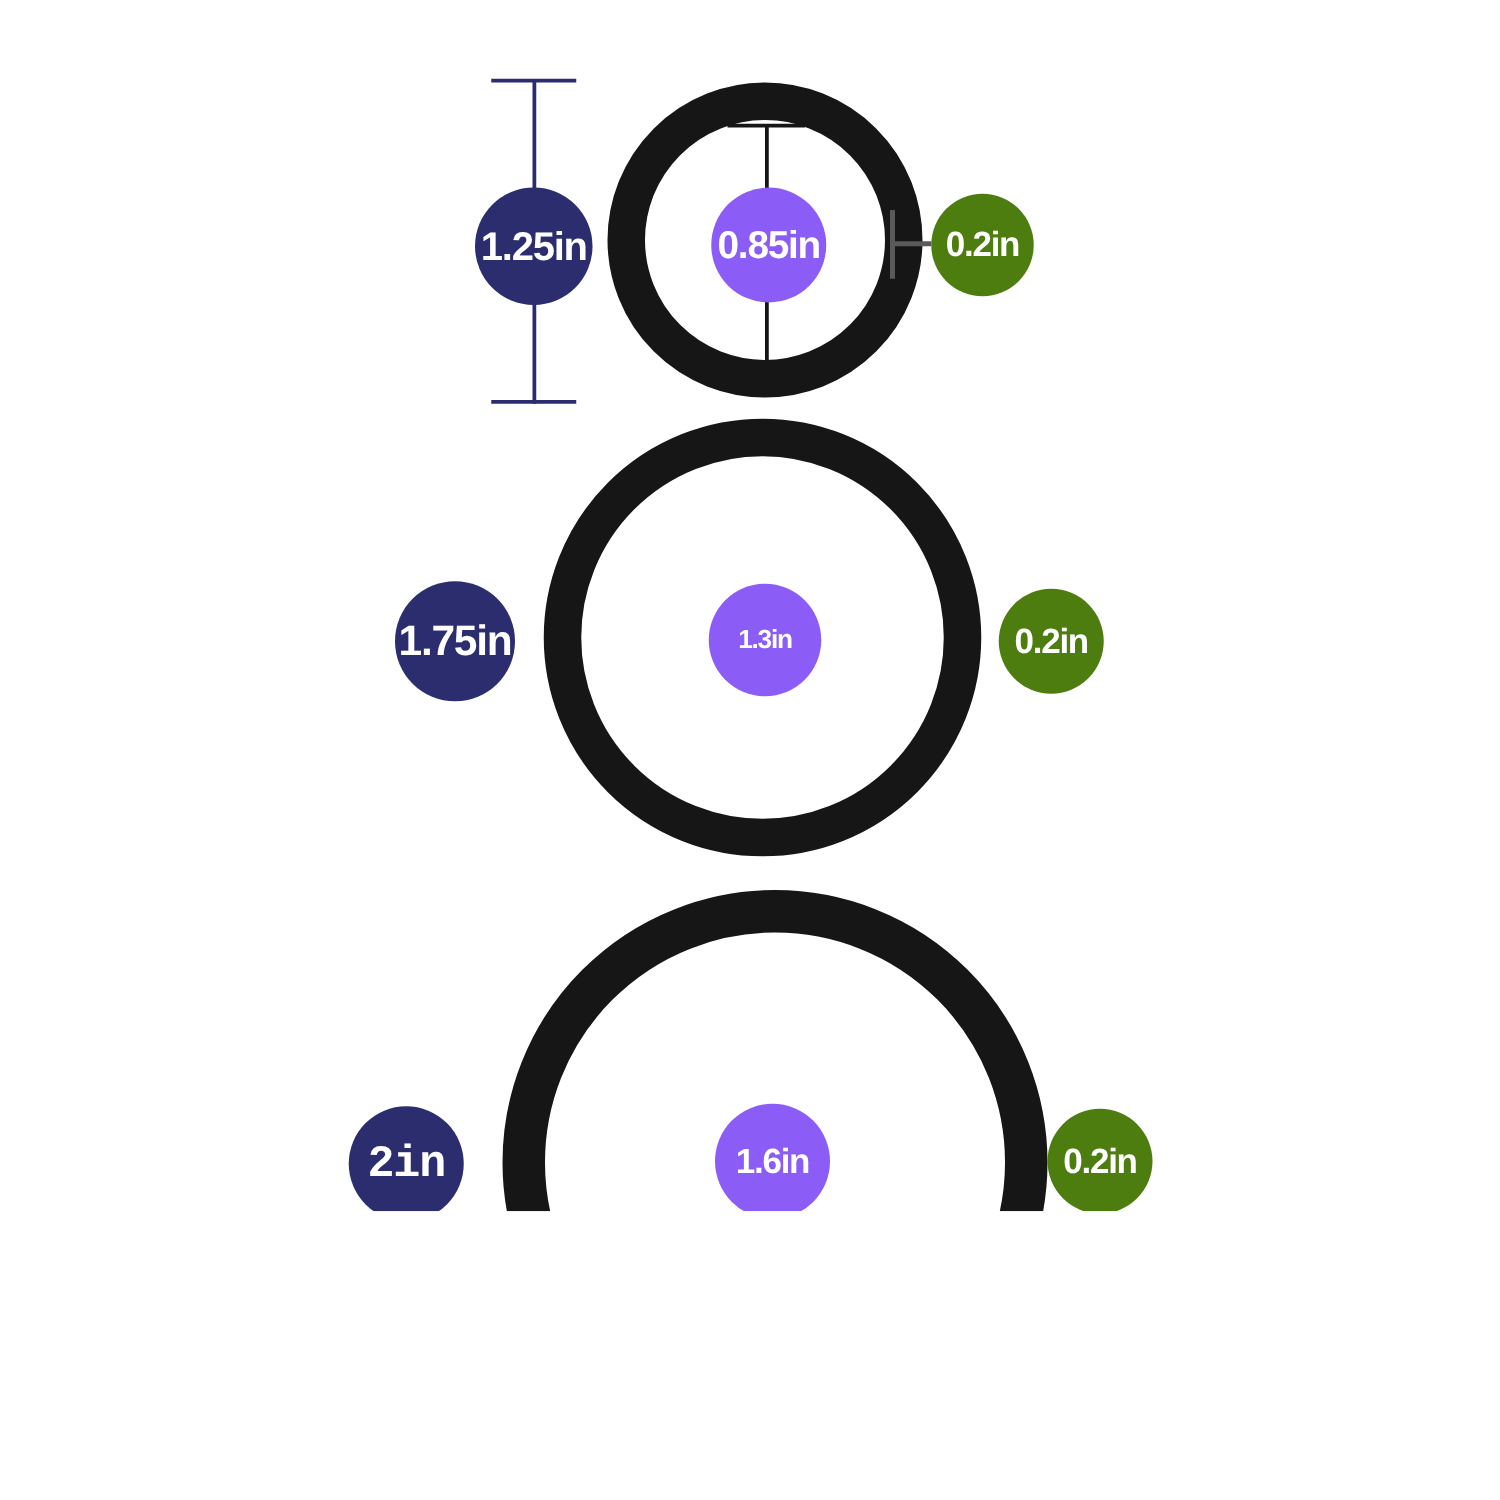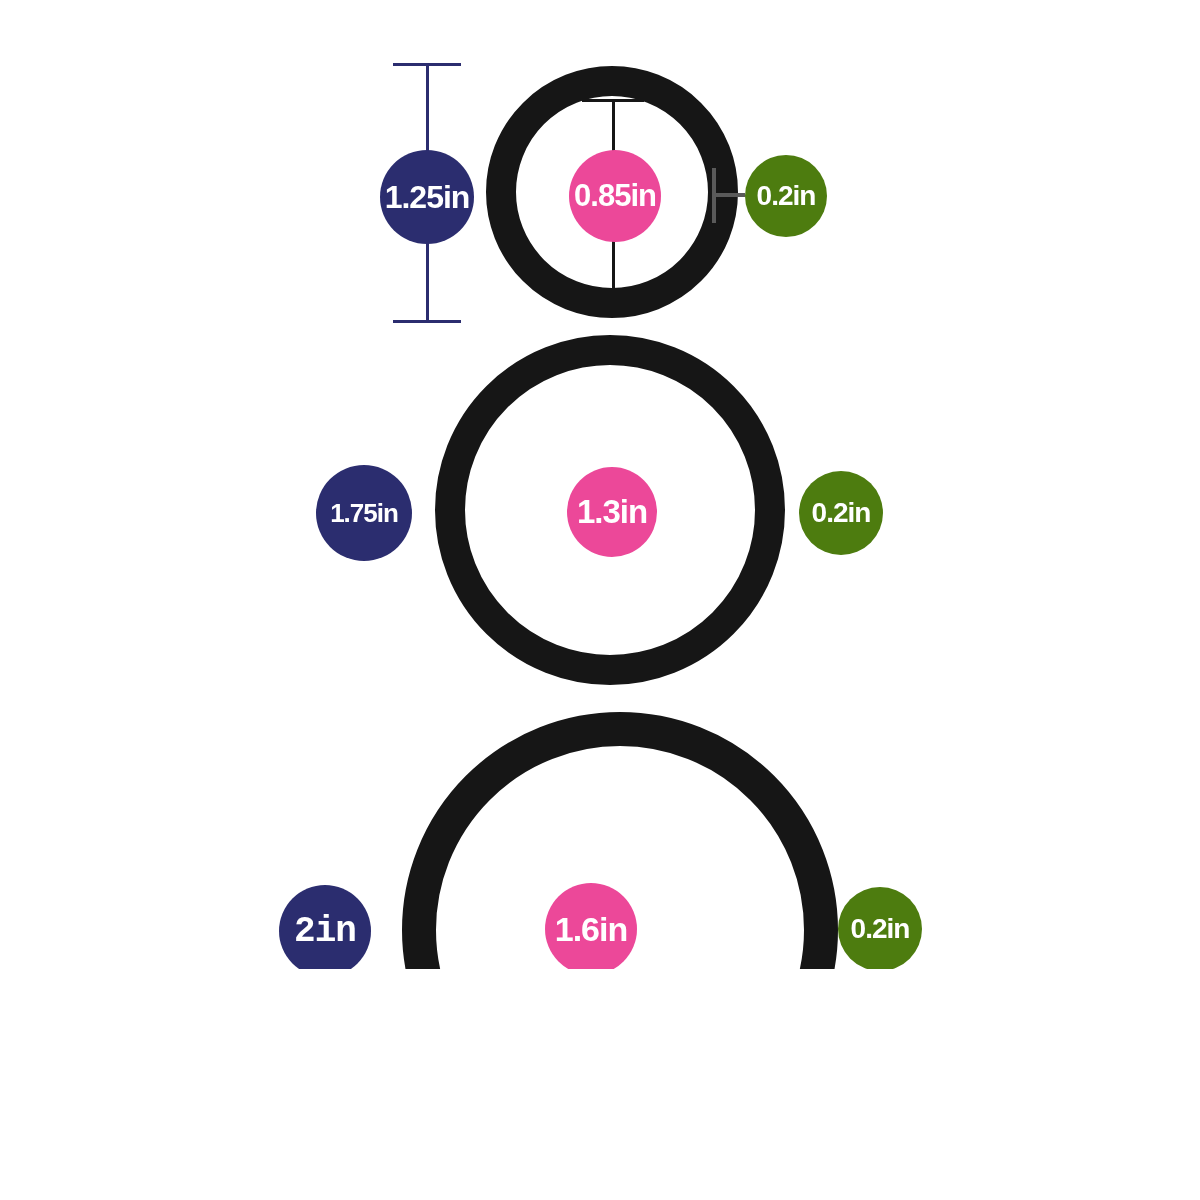--- a/index.html
+++ b/index.html
@@ -26,33 +26,33 @@
   
   .badge{
     position:absolute;
     border-radius:50%;
     display:flex;align-items:center;justify-content:center;
     color:#ffffff;font-weight:bold;
     letter-spacing:-1px;
     z-index:5;
   }
   .navy{background:#2b2d6f;}
-  .blk{background:#ec4899;}
+  .blk{background:#8b5cf6;}
   .gry{background:#4d7c0f;}
 
   .b-outer-1{left:380px;top:150px;width:94px;height:94px;font-size:32px;}
   .b-inner-1{left:569px;top:150px;width:92px;height:92px;font-size:31px;}
   .b-thick-1{left:745px;top:155px;width:82px;height:82px;font-size:28px;}
 
-  .b-outer-2{left:316px;top:465px;width:96px;height:96px;font-size:26px;}
-  .b-inner-2{left:567px;top:467px;width:90px;height:90px;font-size:33px;}
+  .b-outer-2{left:316px;top:465px;width:96px;height:96px;font-size:34px;}
+  .b-inner-2{left:567px;top:467px;width:90px;height:90px;font-size:21px;}
   .b-thick-2{left:799px;top:471px;width:84px;height:84px;font-size:28px;}
 
   .b-outer-3{left:279px;top:885px;width:92px;height:92px;font-size:36px;font-family:Liberation Mono, monospace;}
-  .b-inner-3{left:545px;top:883px;width:92px;height:92px;font-size:34px;}
+  .b-inner-3{left:572px;top:883px;width:92px;height:92px;font-size:28px;}
   .b-thick-3{left:838px;top:887px;width:84px;height:84px;font-size:28px;}
 
   
   .mline{position:absolute;z-index:2;}
   .navy-line{background:#2b2d6f;}
   .black-line{background:#161616;}
   .gray-line{background:#5a5a5a;}
 
   .outer-measure-vline{left:426px;top:64px;width:3px;height:259px;}
   .outer-measure-cap-top{left:393px;top:63px;width:68px;height:3px;}

